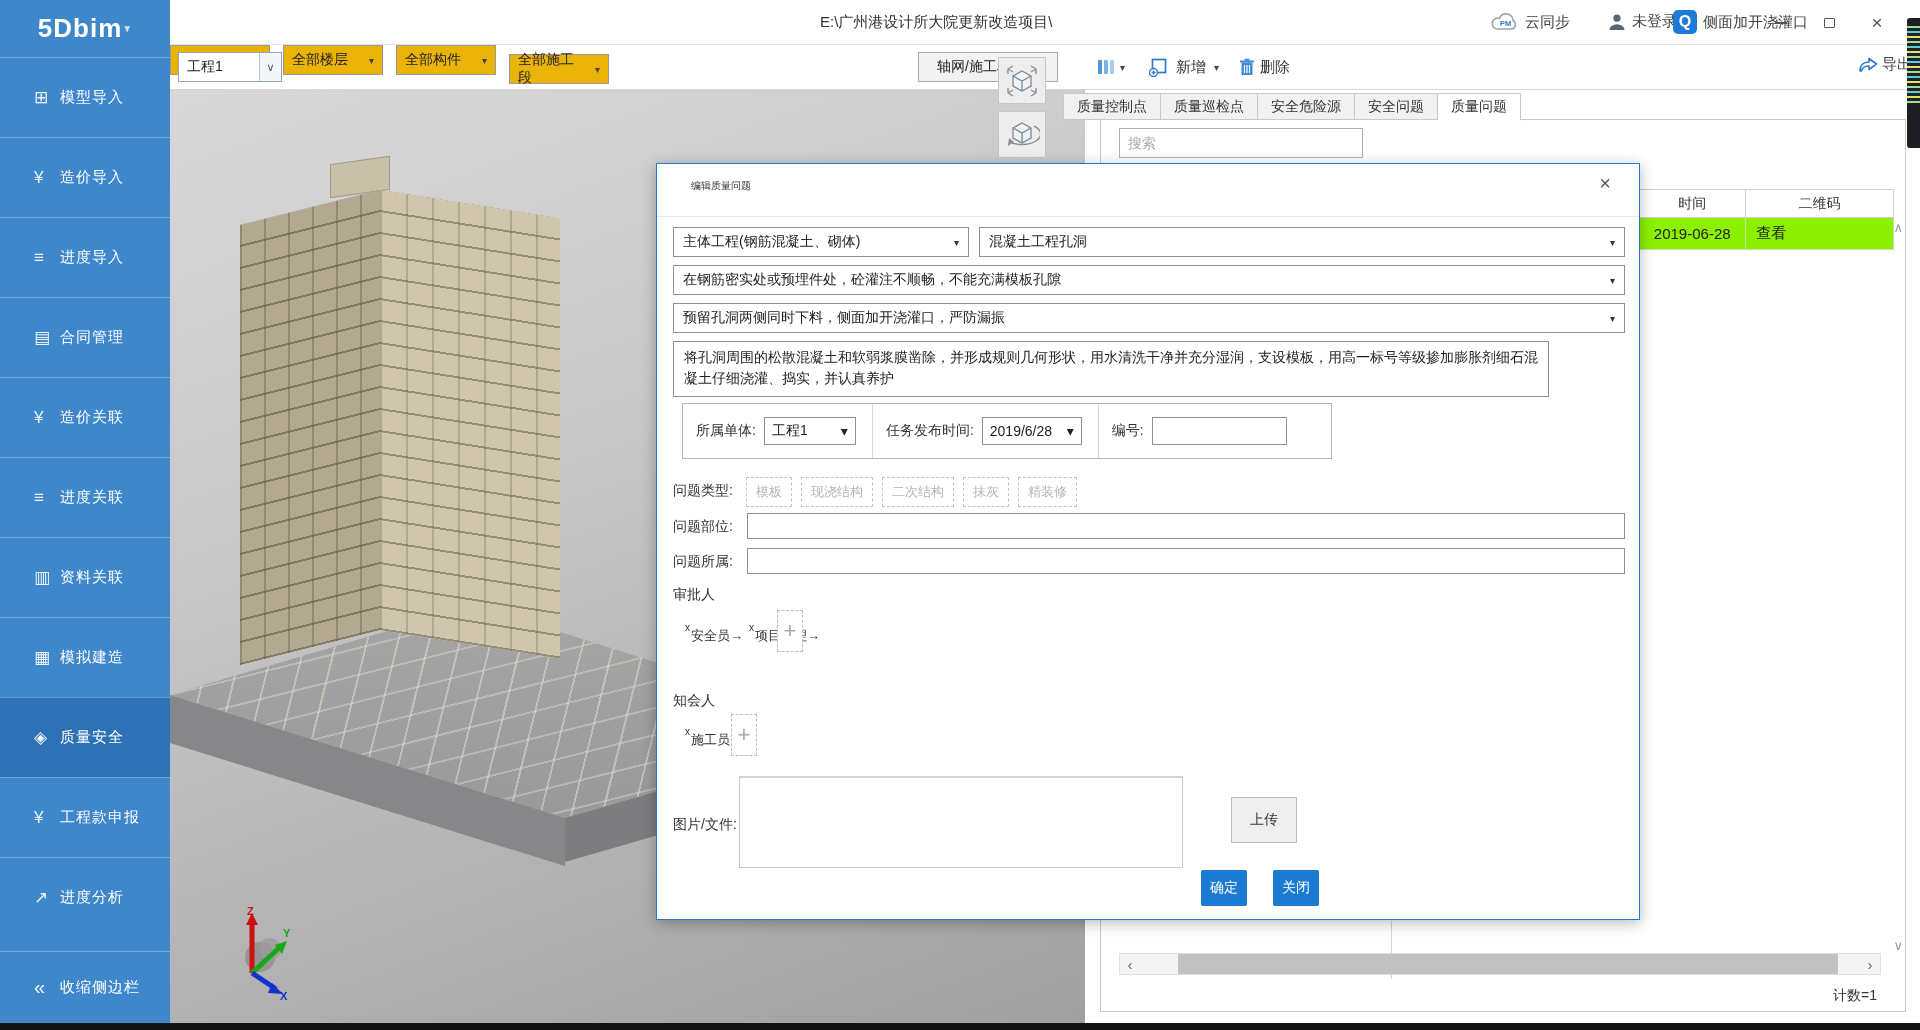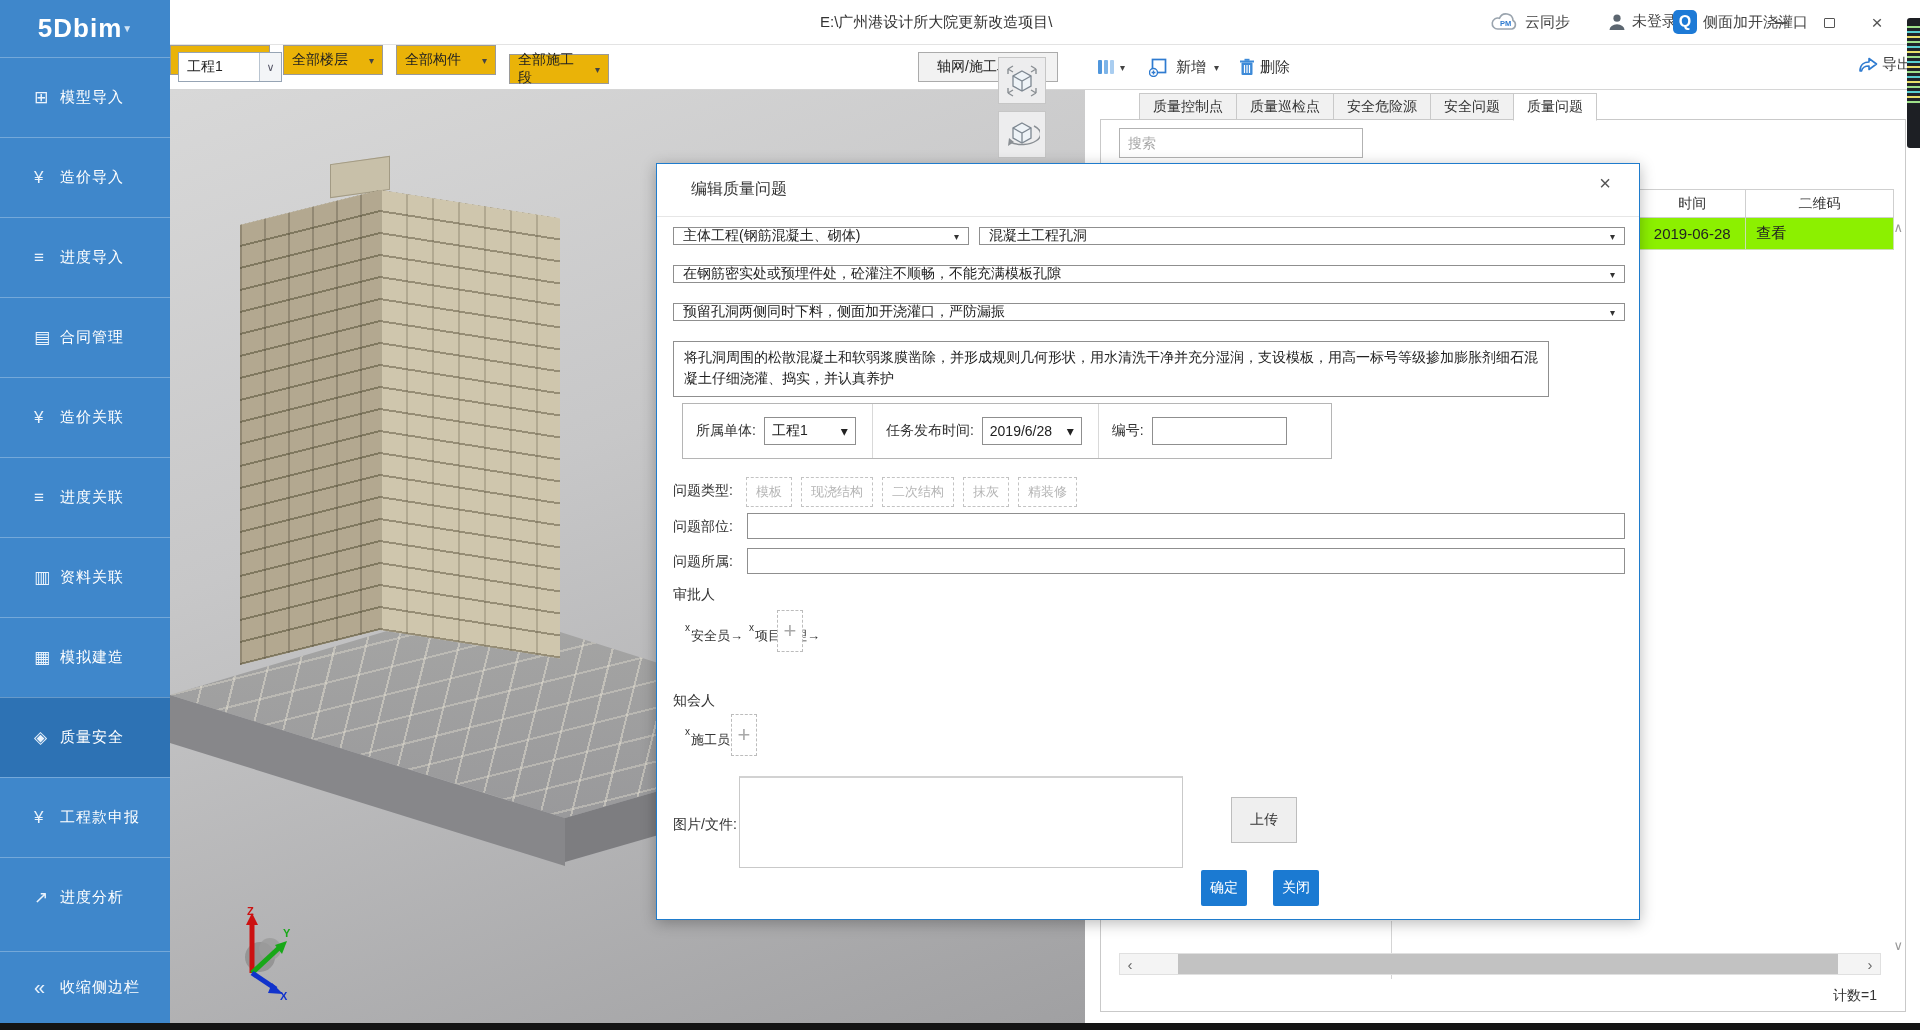--- a/index.html
+++ b/index.html
@@ -68,21 +68,21 @@
 
   
   .cube-btn { position:absolute; width:48px; height:47px; background:#ededee; border:1px solid #c6c6c6; display:flex; align-items:center; justify-content:center; z-index:3; cursor:pointer; }
   .cube1 { left:998px; top:57px; } .cube2 { left:998px; top:111px; }
 
   
   .panel { position:absolute; left:1085px; top:90px; width:835px; height:933px; background:#fff; z-index:2; }
   .panel-toolbar { position:absolute; left:1097px; top:50px; height:34px; display:flex; align-items:center; gap:10px; z-index:3; }
   .pt-btn { display:flex; align-items:center; gap:5px; font-size:15px; color:#333; cursor:pointer; }
   .pt-caret { font-size:10px; color:#444; }
-  .tabs { position:absolute; left:1140px; top:93px; display:flex; z-index:4; }
+  .tabs { position:absolute; left:1064px; top:93px; display:flex; z-index:4; }
   .tab { height:27px; padding:0 13px; background:#f1f1f1; border:1px solid #c9c9c9; margin-left:-1px; font-size:14px; color:#333; display:flex; align-items:center; cursor:pointer; }
   .tab.active { background:#fff; border-bottom:1px solid #fff; height:28px; }
   .content-box { position:absolute; left:1100px; top:119px; width:806px; height:893px; border:1px solid #c9c9c9; background:#fff; z-index:3; }
   .search-input { position:absolute; left:18px; top:8px; width:244px; height:30px; border:1px solid #b2b2b2; font-size:14px; padding:0 8px; color:#333; font-family:inherit; }
   .search-input::placeholder { color:#a9a9a9; }
   .qtable { position:absolute; left:20px; top:69px; width:773px; border-collapse:collapse; }
   .qtable th { border:1px solid #cfcfcf; height:28px; font-weight:normal; font-size:14px; color:#333; background:#fff; }
   .qtable td { border:1px solid #c9dfb0; height:32px; font-size:15px; color:#222; text-align:center; }
   .row-green td { background:#8cf000; }
   .link { color:#176fd6; cursor:pointer; text-align:left !important; padding-left:10px; }
@@ -90,24 +90,24 @@
   .vscroll-down { position:absolute; right:2px; top:818px; color:#999; font-size:13px; cursor:pointer; }
   .hscroll { position:absolute; left:18px; bottom:36px; width:762px; height:22px; background:#f4f4f4; border:1px solid #e0e0e0; display:flex; align-items:center; }
   .hs-arrow { width:20px; text-align:center; color:#666; font-size:15px; cursor:pointer; }
   .hs-track { flex:1; height:100%; position:relative; }
   .hs-thumb { position:absolute; left:38px; top:0; width:660px; height:100%; background:#c2c2c2; cursor:pointer; }
   .count-status { position:absolute; right:28px; bottom:6px; font-size:14px; color:#333; }
   .col-divider { position:absolute; left:290px; top:801px; width:1px; height:58px; background:#d5d5d5; }
 
   
   .modal { position:absolute; left:656px; top:163px; width:984px; height:757px; background:#fff; border:1px solid #1f7ccd; box-shadow:0 3px 14px rgba(0,0,0,.28); z-index:50; }
-  .modal-title { position:absolute; left:34px; top:15px; font-size:16px; color:#333; }
+  .modal-title { position:absolute; left:34px; top:15px; font-size:10px; color:#333; }
   .modal-close { position:absolute; right:28px; top:8px; font-size:20px; color:#555; cursor:pointer; }
   .modal-divider { position:absolute; left:0; top:52px; width:100%; border-top:1px solid #e6e6e6; }
-  .m-dd { position:absolute; height:18px; border:1px solid #8f8f8f; background:#fff; display:flex; align-items:center; justify-content:space-between; padding:0 9px; font-size:14px; color:#222; cursor:pointer; }
+  .m-dd { position:absolute; height:30px; border:1px solid #8f8f8f; background:#fff; display:flex; align-items:center; justify-content:space-between; padding:0 9px; font-size:14px; color:#222; cursor:pointer; }
   .m-dd .dd-caret { font-size:10px; color:#333; }
   .m-textarea { position:absolute; left:16px; top:177px; width:876px; height:56px; border:1px solid #8f8f8f; padding:5px 10px; font-size:14px; color:#222; line-height:21px; }
   .m-group { position:absolute; left:25px; top:239px; width:650px; height:56px; border:1px solid #b5b5b5; display:flex; align-items:center; }
   .m-group .g-label { font-size:14px; color:#333; margin-left:13px; }
   .g-select { height:28px; border:1px solid #8f8f8f; display:flex; align-items:center; justify-content:space-between; padding:0 7px; font-size:14px; color:#222; margin-left:8px; cursor:pointer; }
   .g-sep { width:1px; height:54px; background:#d9d9d9; margin-left:16px; }
   .g-input { height:28px; width:135px; border:1px solid #8f8f8f; margin-left:8px; font-size:14px; padding:0 6px; font-family:inherit; }
   .m-label { position:absolute; font-size:14px; color:#333; }
   .type-chips { position:absolute; left:89px; top:313px; display:flex; gap:9px; }
   .type-chip { border:1px dashed #c3c3c3; color:#b5b5b5; font-size:13px; padding:5px 9px; background:#fff; cursor:pointer; }

